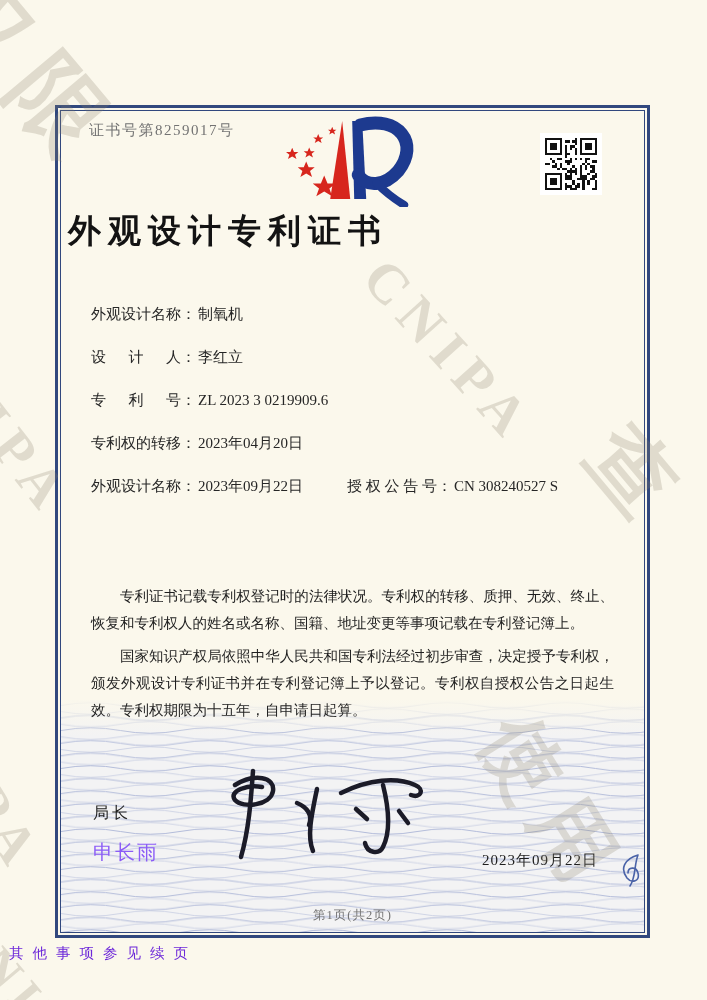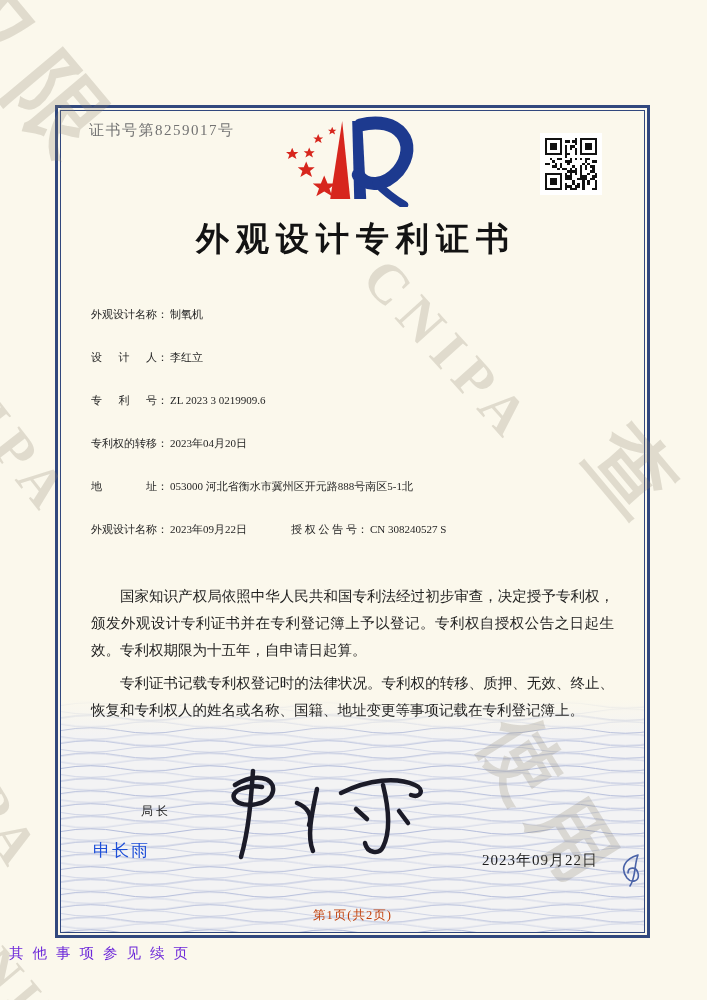--- a/index.html
+++ b/index.html
@@ -22,35 +22,35 @@
   .frame-inner{position:absolute;inset:2px;border:1px solid #31487e;}
   .guilloche{position:absolute;left:0;right:0;top:588px;bottom:0;z-index:0;}
   .content{position:absolute;inset:0;z-index:1;}
   .certno{position:absolute;left:28px;top:10px;font-size:15px;letter-spacing:1.5px;color:#737373;}
   .logo{position:absolute;left:50%;top:0;transform:translateX(-52%);}
   .qr{
     position:absolute;right:42px;top:22px;width:62px;height:62px;background:#fff;
     display:flex;align-items:center;justify-content:center;
   }
   .title{
-    position:absolute;top:98px;left:0;width:100%;text-align:center;
-    font-size:33px;font-weight:bold;letter-spacing:7px;color:#131313;text-indent:7px;margin-top:8px;
-  }
-  .fields{position:absolute;left:30px;right:22px;top:190px;font-size:11px;color:#262626;}
+    position:absolute;top:98px;left:0;width:100%;text-align:left;
+    font-size:33px;font-weight:bold;letter-spacing:7px;color:#131313;text-indent:7px;
+  }
+  .fields{position:absolute;left:30px;right:22px;top:190px;font-size:15px;color:#262626;}
   .frow{line-height:26px;margin-bottom:17px;white-space:nowrap;}
   .flabel{display:inline-block;width:6em;text-align:justify;text-align-last:justify;vertical-align:bottom;}
   .fcolon{margin-right:2px;}
   .pair2{margin-left:44px;}
   .paras{position:absolute;left:30px;right:30px;top:472px;font-size:14.5px;line-height:27px;color:#1f1f1f;text-align:justify;}
   .para{text-indent:2em;margin:0 0 6px 0;}
-  .sig-title{position:absolute;left:32px;top:692px;font-size:12px;letter-spacing:3px;color:#1c1c1c;margin-left:48px;}
-  .sig-name{position:absolute;left:32px;top:728px;font-size:17px;letter-spacing:2px;color:#1d4ed8;}
+  .sig-title{position:absolute;left:32px;top:692px;font-size:16px;letter-spacing:3px;color:#1c1c1c;}
+  .sig-name{position:absolute;left:32px;top:728px;font-size:20px;letter-spacing:2px;color:#8b5cf6;}
   .sig-hand{position:absolute;left:132px;top:652px;}
   .grant-date{position:absolute;right:46px;top:740px;font-size:15px;color:#1e1e1e;letter-spacing:1px;}
-  .pageind{position:absolute;bottom:8px;left:0;width:100%;text-align:center;font-size:12.5px;color:#c2410c;letter-spacing:1px;}
+  .pageind{position:absolute;bottom:8px;left:0;width:100%;text-align:center;font-size:12.5px;color:#737373;letter-spacing:1px;}
   .footer-note{
     position:absolute;left:0;right:0;top:944px;text-align:left;z-index:2;
     font-size:14.5px;letter-spacing:9px;color:#6d28d9;text-indent:9px;
   }
   .flourish{position:absolute;right:2px;top:742px;}
 </style>
 </head>
 <body>
 
 <div class="page">
@@ -242,30 +242,27 @@
           <div class="frow">
             <span class="flabel">设计人</span><span class="fcolon">：</span><span class="fvalue">李红立</span>
           </div>
           <div class="frow">
             <span class="flabel">专利号</span><span class="fcolon">：</span><span class="fvalue">ZL 2023 3 0219909.6</span>
           </div>
           <div class="frow">
             <span class="flabel">专利权的转移</span><span class="fcolon">：</span><span class="fvalue">2023年04月20日</span>
           </div>
           <div class="frow">
-            <span class="flabel">地址</span><span class="fcolon">：</span><span class="fvalue">053000 河北省衡水市冀州区开元路888号南区5-1北</span>
-          </div>
-          <div class="frow">
             <span class="flabel">外观设计名称</span><span class="fcolon">：</span><span class="fvalue">2023年09月22日</span><span class="pair2"><span class="flabel">授权公告号</span><span class="fcolon">：</span><span class="fvalue">CN 308240527 S</span></span>
           </div>
         </div>
 
         <div class="paras">
+          <p class="para">专利证书记载专利权登记时的法律状况。专利权的转移、质押、无效、终止、恢复和专利权人的姓名或名称、国籍、地址变更等事项记载在专利登记簿上。</p>
           <p class="para">国家知识产权局依照中华人民共和国专利法经过初步审查，决定授予专利权，颁发外观设计专利证书并在专利登记簿上予以登记。专利权自授权公告之日起生效。专利权期限为十五年，自申请日起算。</p>
-          <p class="para">专利证书记载专利权登记时的法律状况。专利权的转移、质押、无效、终止、恢复和专利权人的姓名或名称、国籍、地址变更等事项记载在专利登记簿上。</p>
         </div>
 
         <div class="sig-title">局长</div>
         <div class="sig-name">申长雨</div>
         <div class="sig-hand">
           <svg width="240" height="100" viewBox="0 0 240 100">
             <g fill="none" stroke="#1b1b28" stroke-width="4.5" stroke-linecap="round" stroke-linejoin="round">
               <path d="M42 22 C62 10 82 14 80 28 C78 42 50 46 42 37 C35 28 55 21 69 24"></path>
               <path d="M60 8 C58 36 56 66 48 94"></path>
               <path d="M104 40 C114 44 120 52 116 62"></path>

